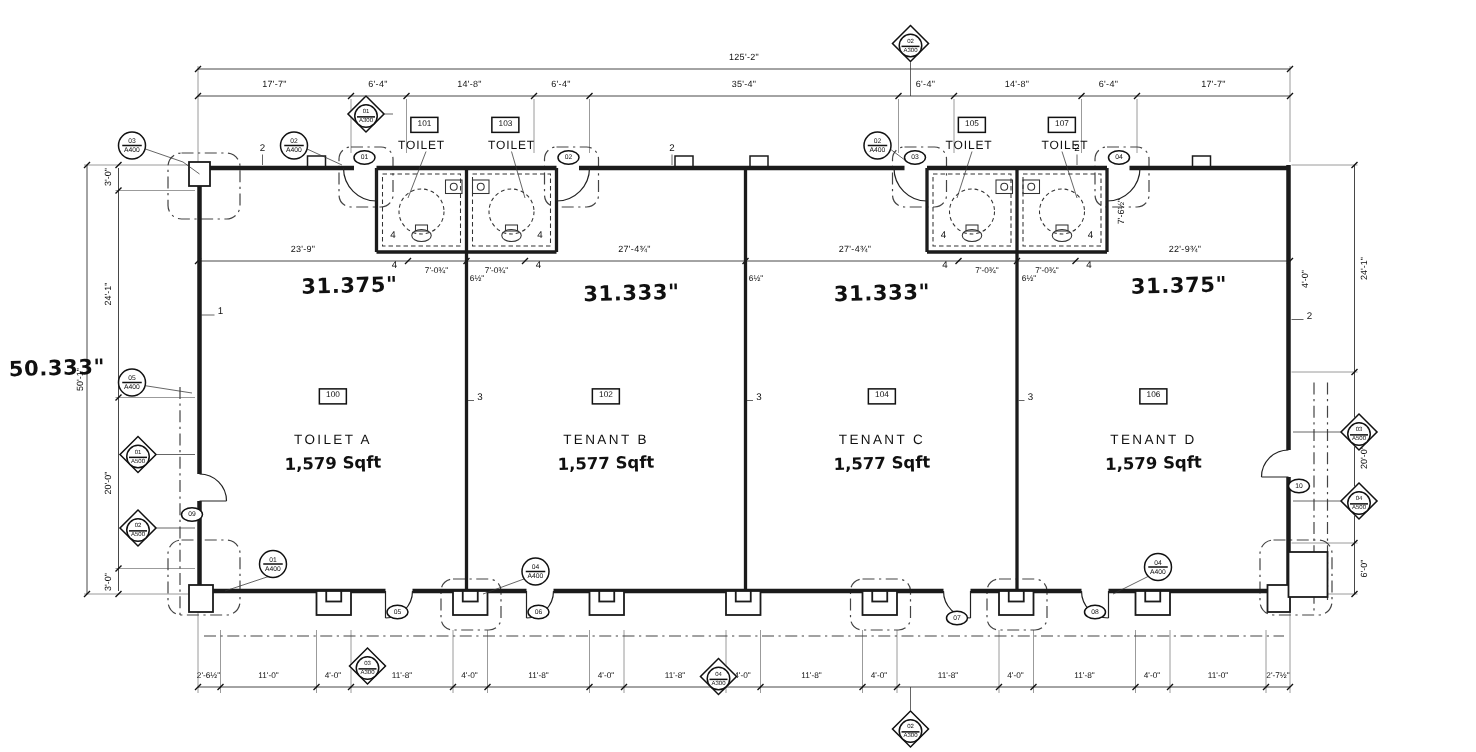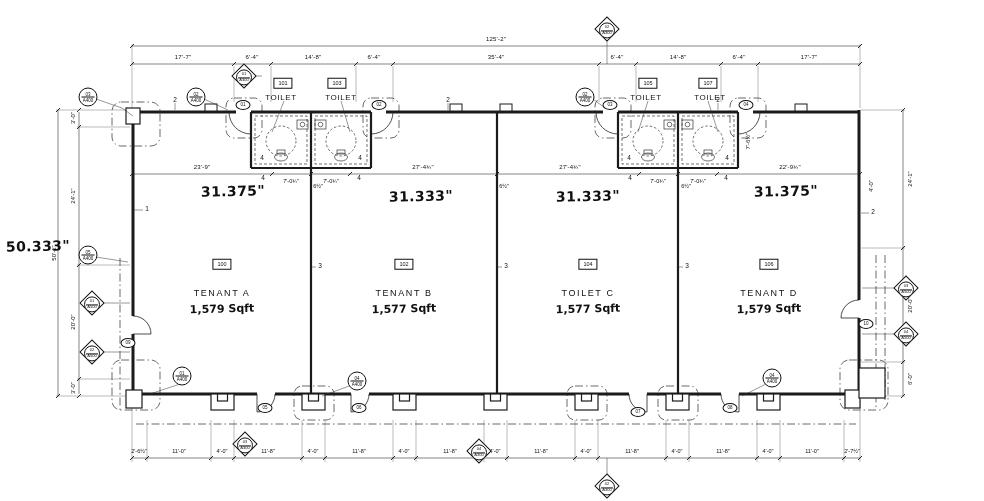--- a/index.html
+++ b/index.html
@@ -240,27 +240,27 @@
   <span class="abs room-tag" style="left:283px;top:83px">101</span>
   <span class="abs room-tag" style="left:337px;top:83px">103</span>
   <span class="abs room-tag" style="left:648px;top:83px">105</span>
   <span class="abs room-tag" style="left:708px;top:83px">107</span>
   <span class="abs toilet-lbl" style="left:281px;top:97px">TOILET</span>
   <span class="abs toilet-lbl" style="left:341px;top:97px">TOILET</span>
   <span class="abs toilet-lbl" style="left:646px;top:97px">TOILET</span>
   <span class="abs toilet-lbl" style="left:710px;top:97px">TOILET</span>
 
   <span class="abs room-tag" style="left:222px;top:264px">100</span>
-  <span class="abs rname" style="left:222px;top:293px">TENANT A</span>
+  <span class="abs rname" style="left:222px;top:293px">TOILET A</span>
   <span class="abs rarea hand" style="left:222px;top:309px">1,579 Sqft</span>
   <span class="abs room-tag" style="left:404px;top:264px">102</span>
   <span class="abs rname" style="left:404px;top:293px">TENANT B</span>
   <span class="abs rarea hand" style="left:404px;top:309px">1,577 Sqft</span>
   <span class="abs room-tag" style="left:588px;top:264px">104</span>
-  <span class="abs rname" style="left:588px;top:293px">TOILET C</span>
+  <span class="abs rname" style="left:588px;top:293px">TENANT C</span>
   <span class="abs rarea hand" style="left:588px;top:309px">1,577 Sqft</span>
   <span class="abs room-tag" style="left:769px;top:264px">106</span>
   <span class="abs rname" style="left:769px;top:293px">TENANT D</span>
   <span class="abs rarea hand" style="left:769px;top:309px">1,579 Sqft</span>
 
   <span class="abs wtag" style="left:175px;top:99px">2</span>
   <span class="abs wtag" style="left:448px;top:99px">2</span>
   <span class="abs wtag" style="left:718px;top:99px">2</span>
   <span class="abs wtag" style="left:147px;top:208px">1</span>
   <span class="abs wtag" style="left:873px;top:211px">2</span>

